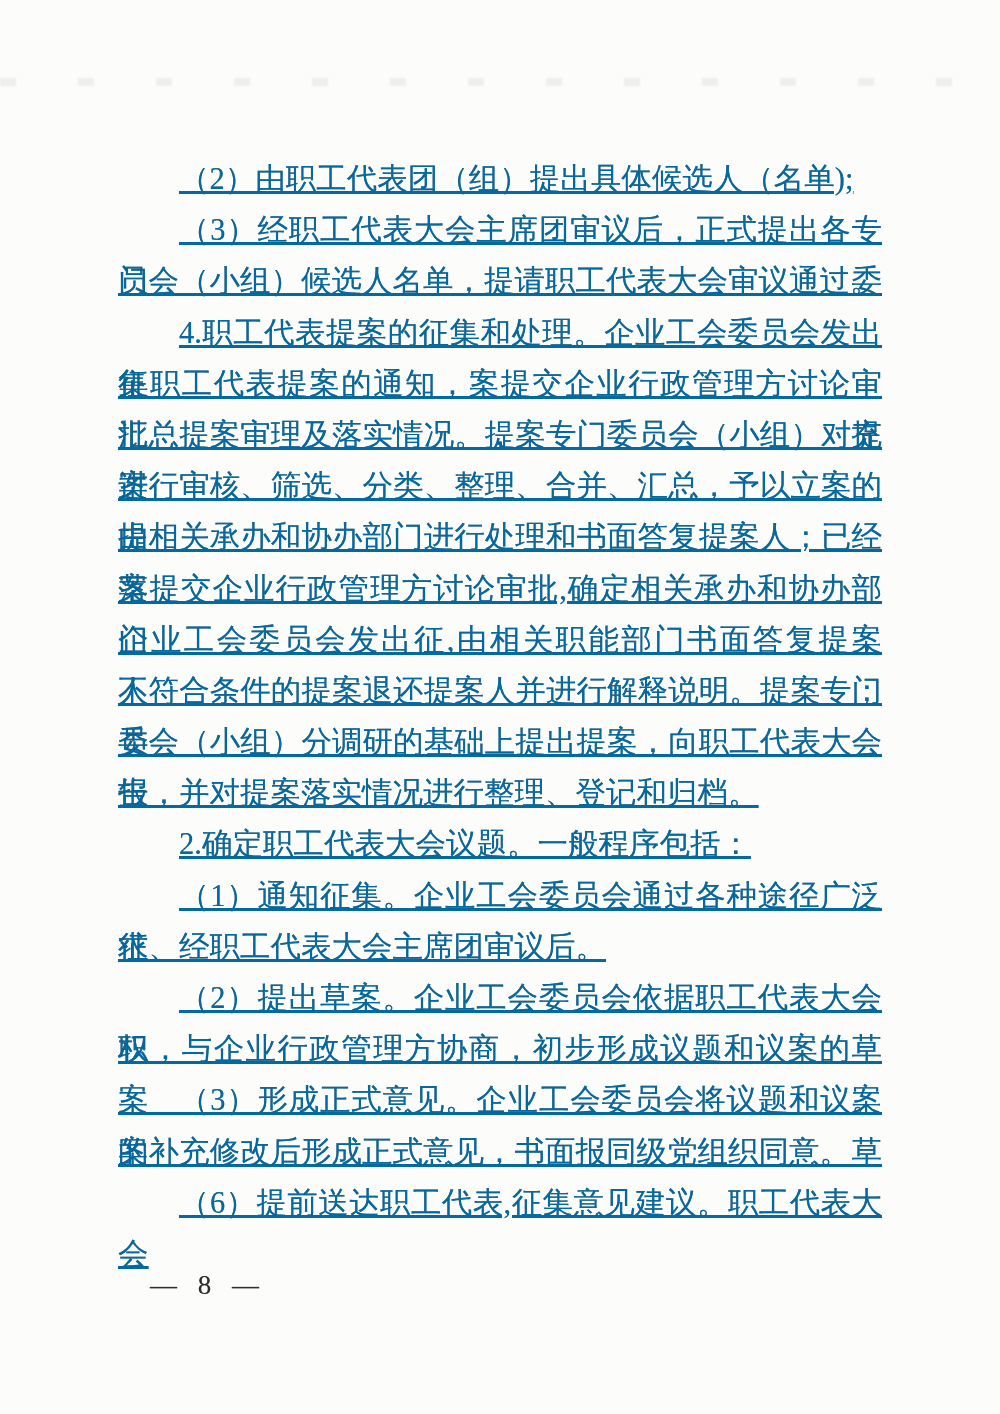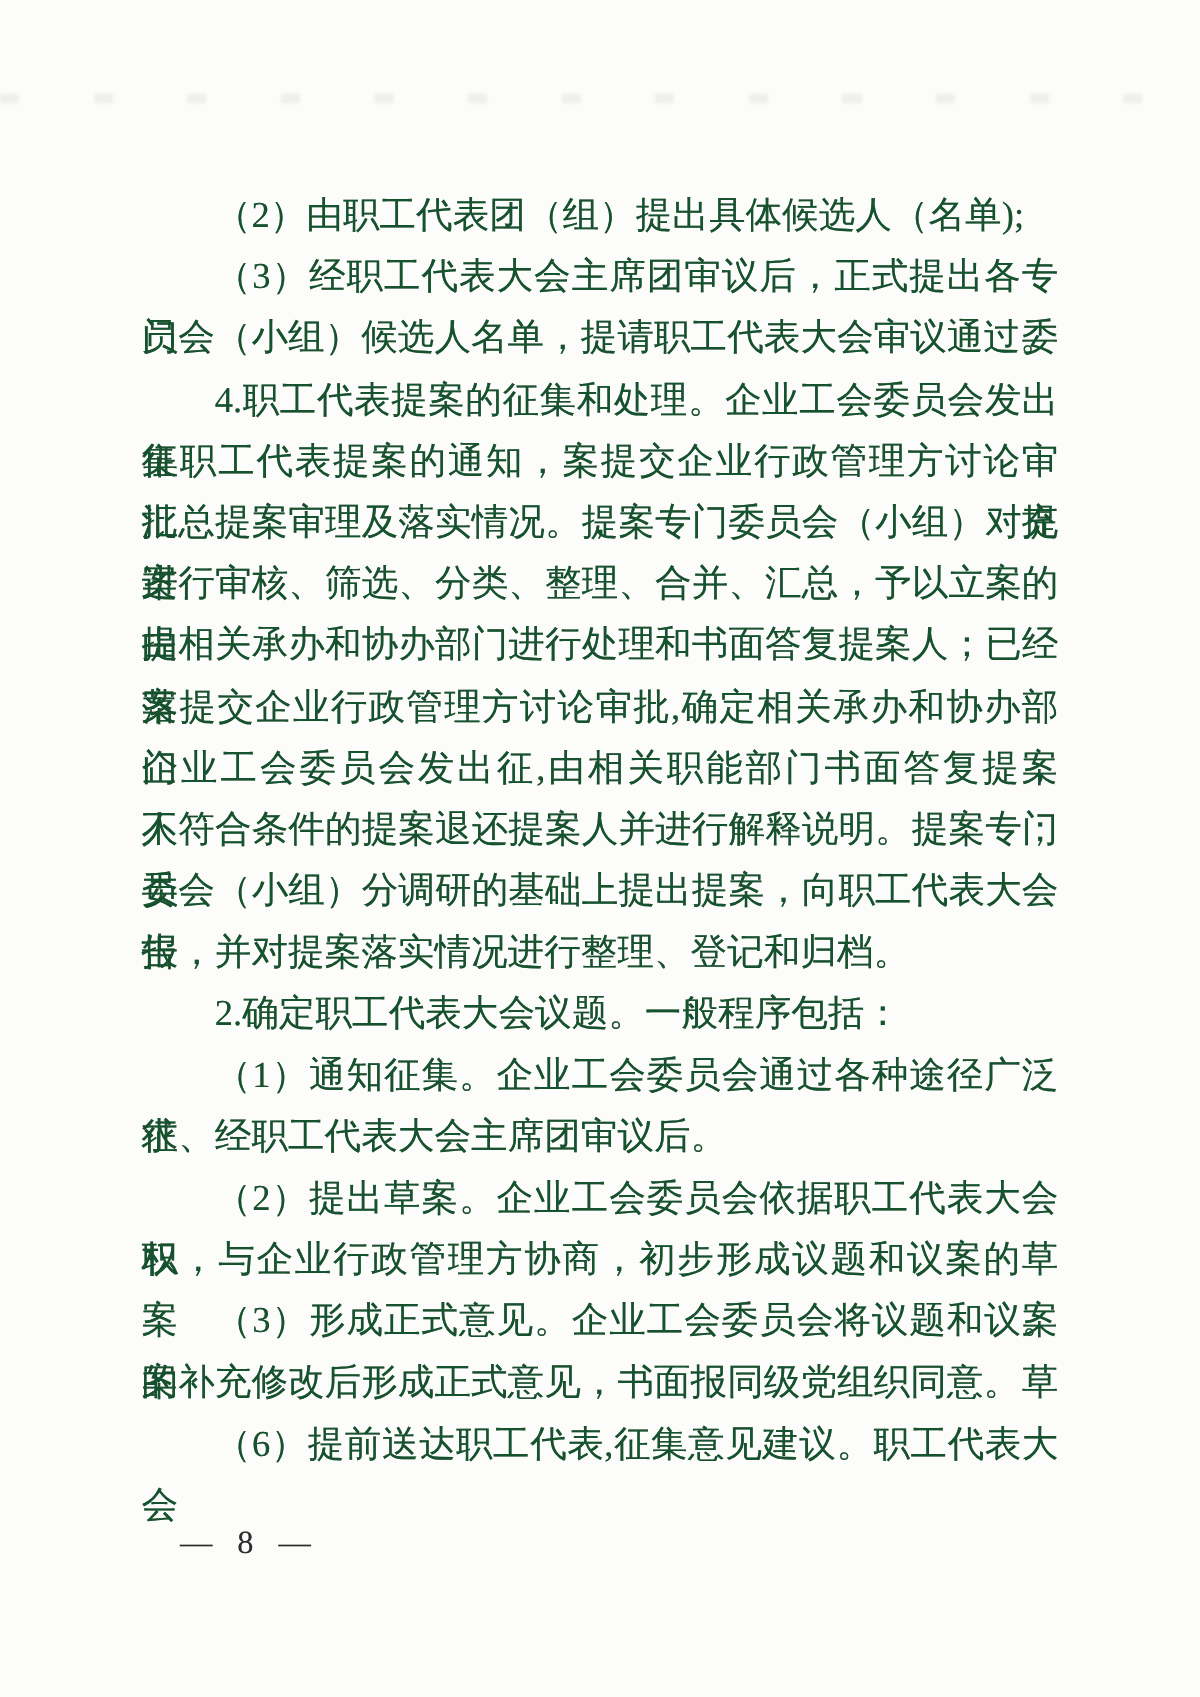--- a/index.html
+++ b/index.html
@@ -26,24 +26,25 @@
       rgba(120,120,120,0.10) 0px, rgba(120,120,120,0.10) 16px,
       rgba(0,0,0,0) 16px, rgba(0,0,0,0) 78px
     );
     filter: blur(1.2px);
   }
   .content {
     position: absolute;
     top: 154px;
     left: 118px;
     width: 764px;
-    color: #14532d;
+    color: #0369a1;
     font-size: 30.5px;
     letter-spacing: 0;
     text-shadow: 0 0 0.5px rgba(40,40,40,0.55);
+    text-decoration: underline;
   }
   .line {
     height: 51.2px;
     line-height: 51.2px;
     white-space: nowrap;
     text-align: left;
   }
   .line.indent {
     text-indent: 61px;
   }

